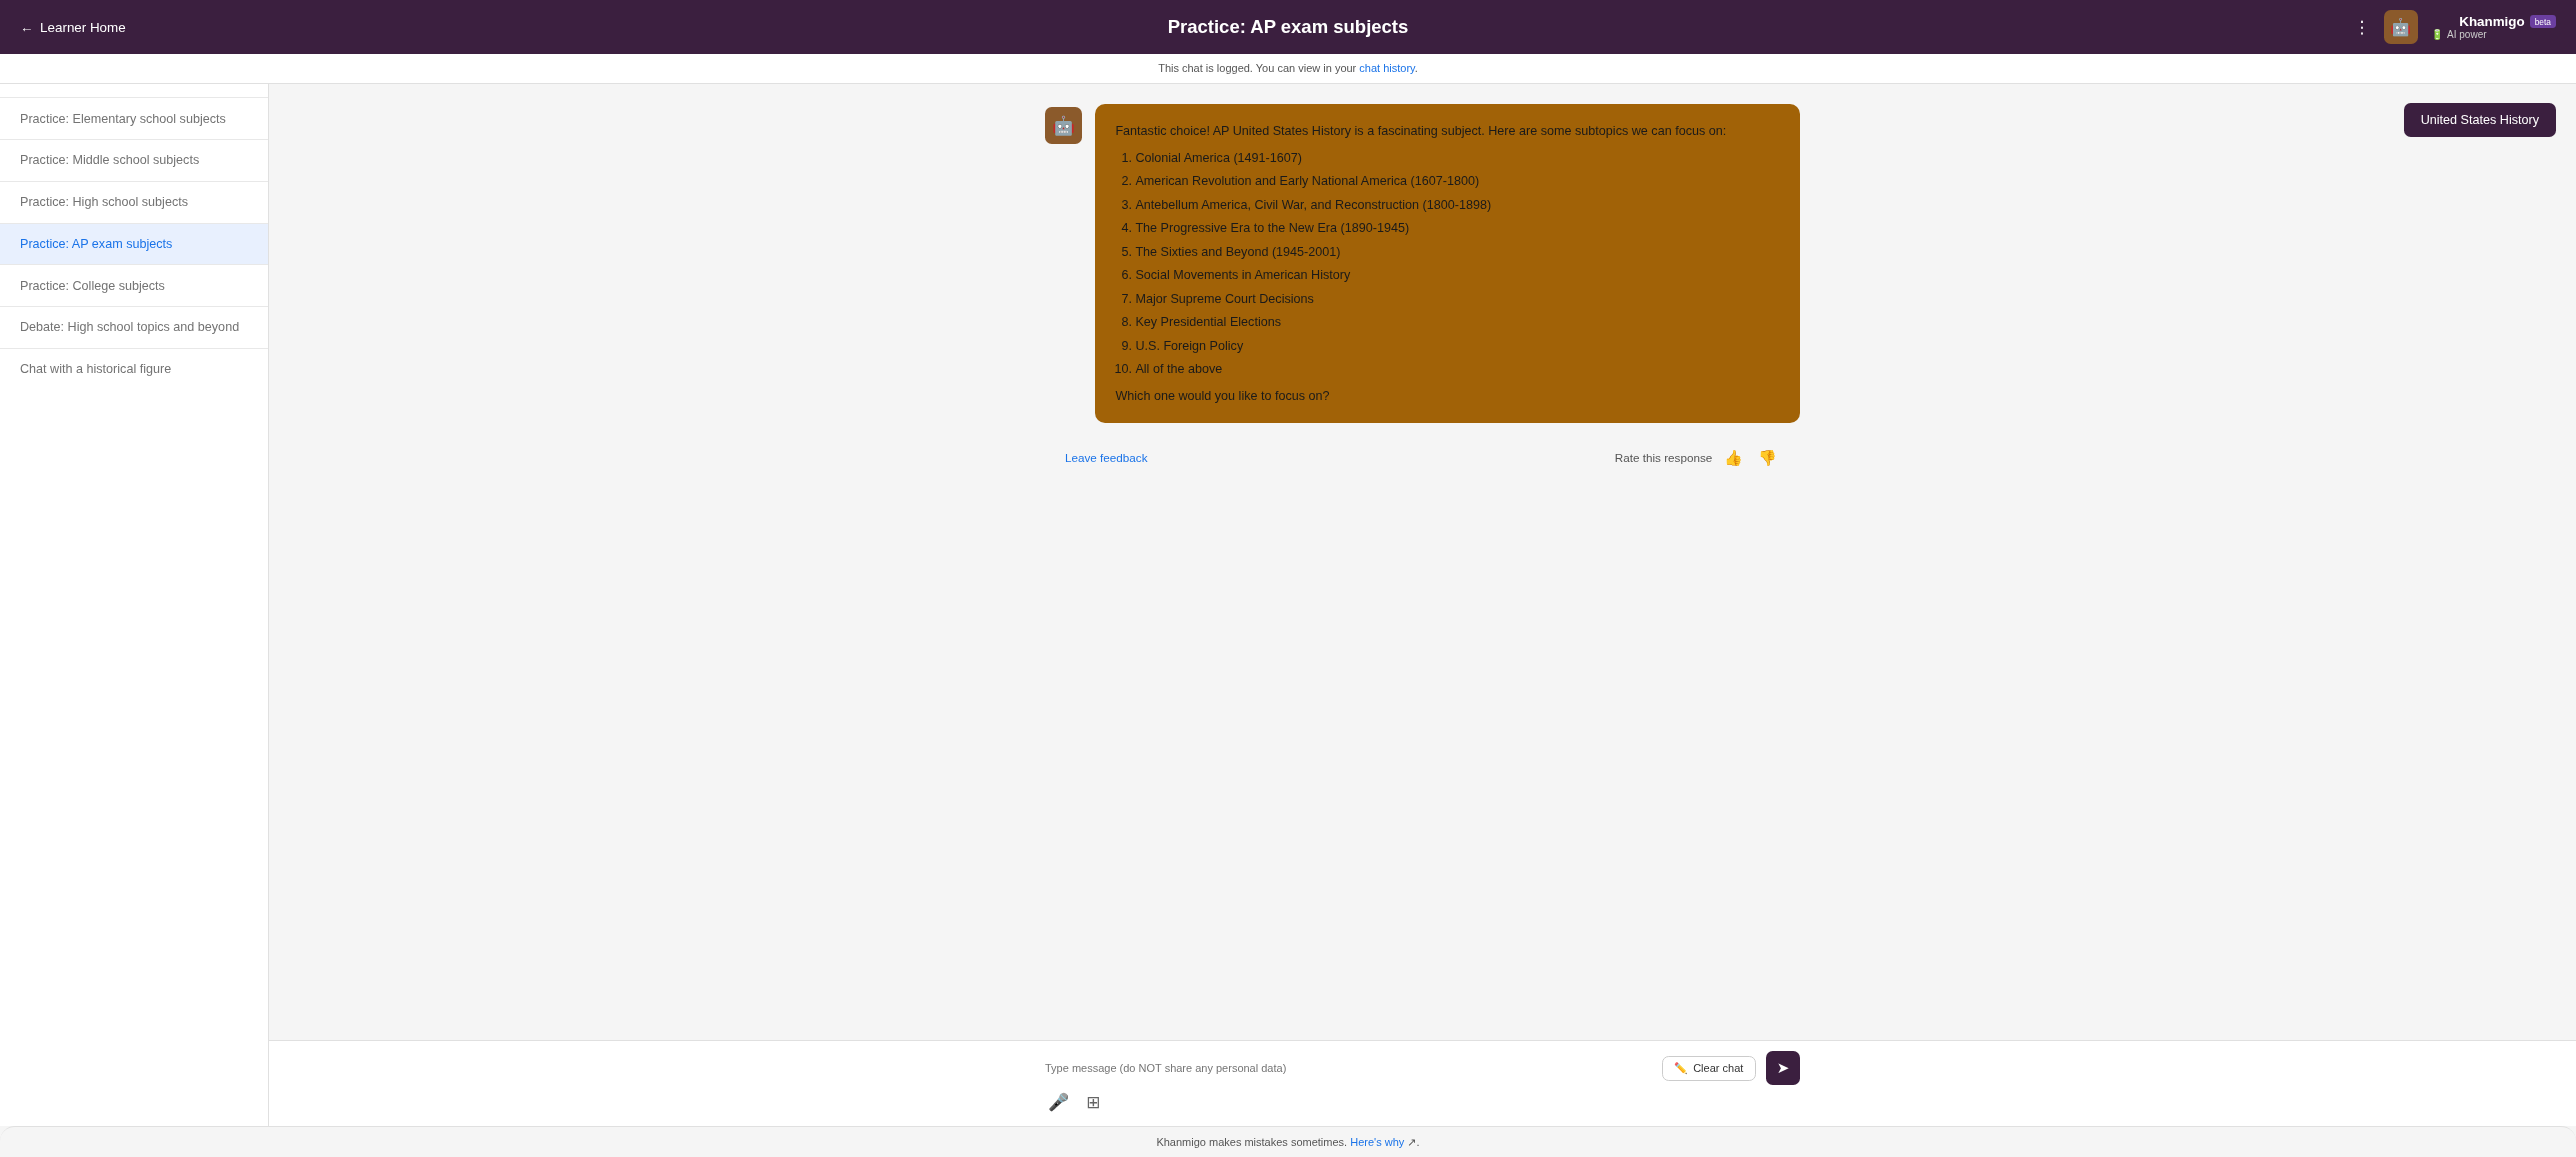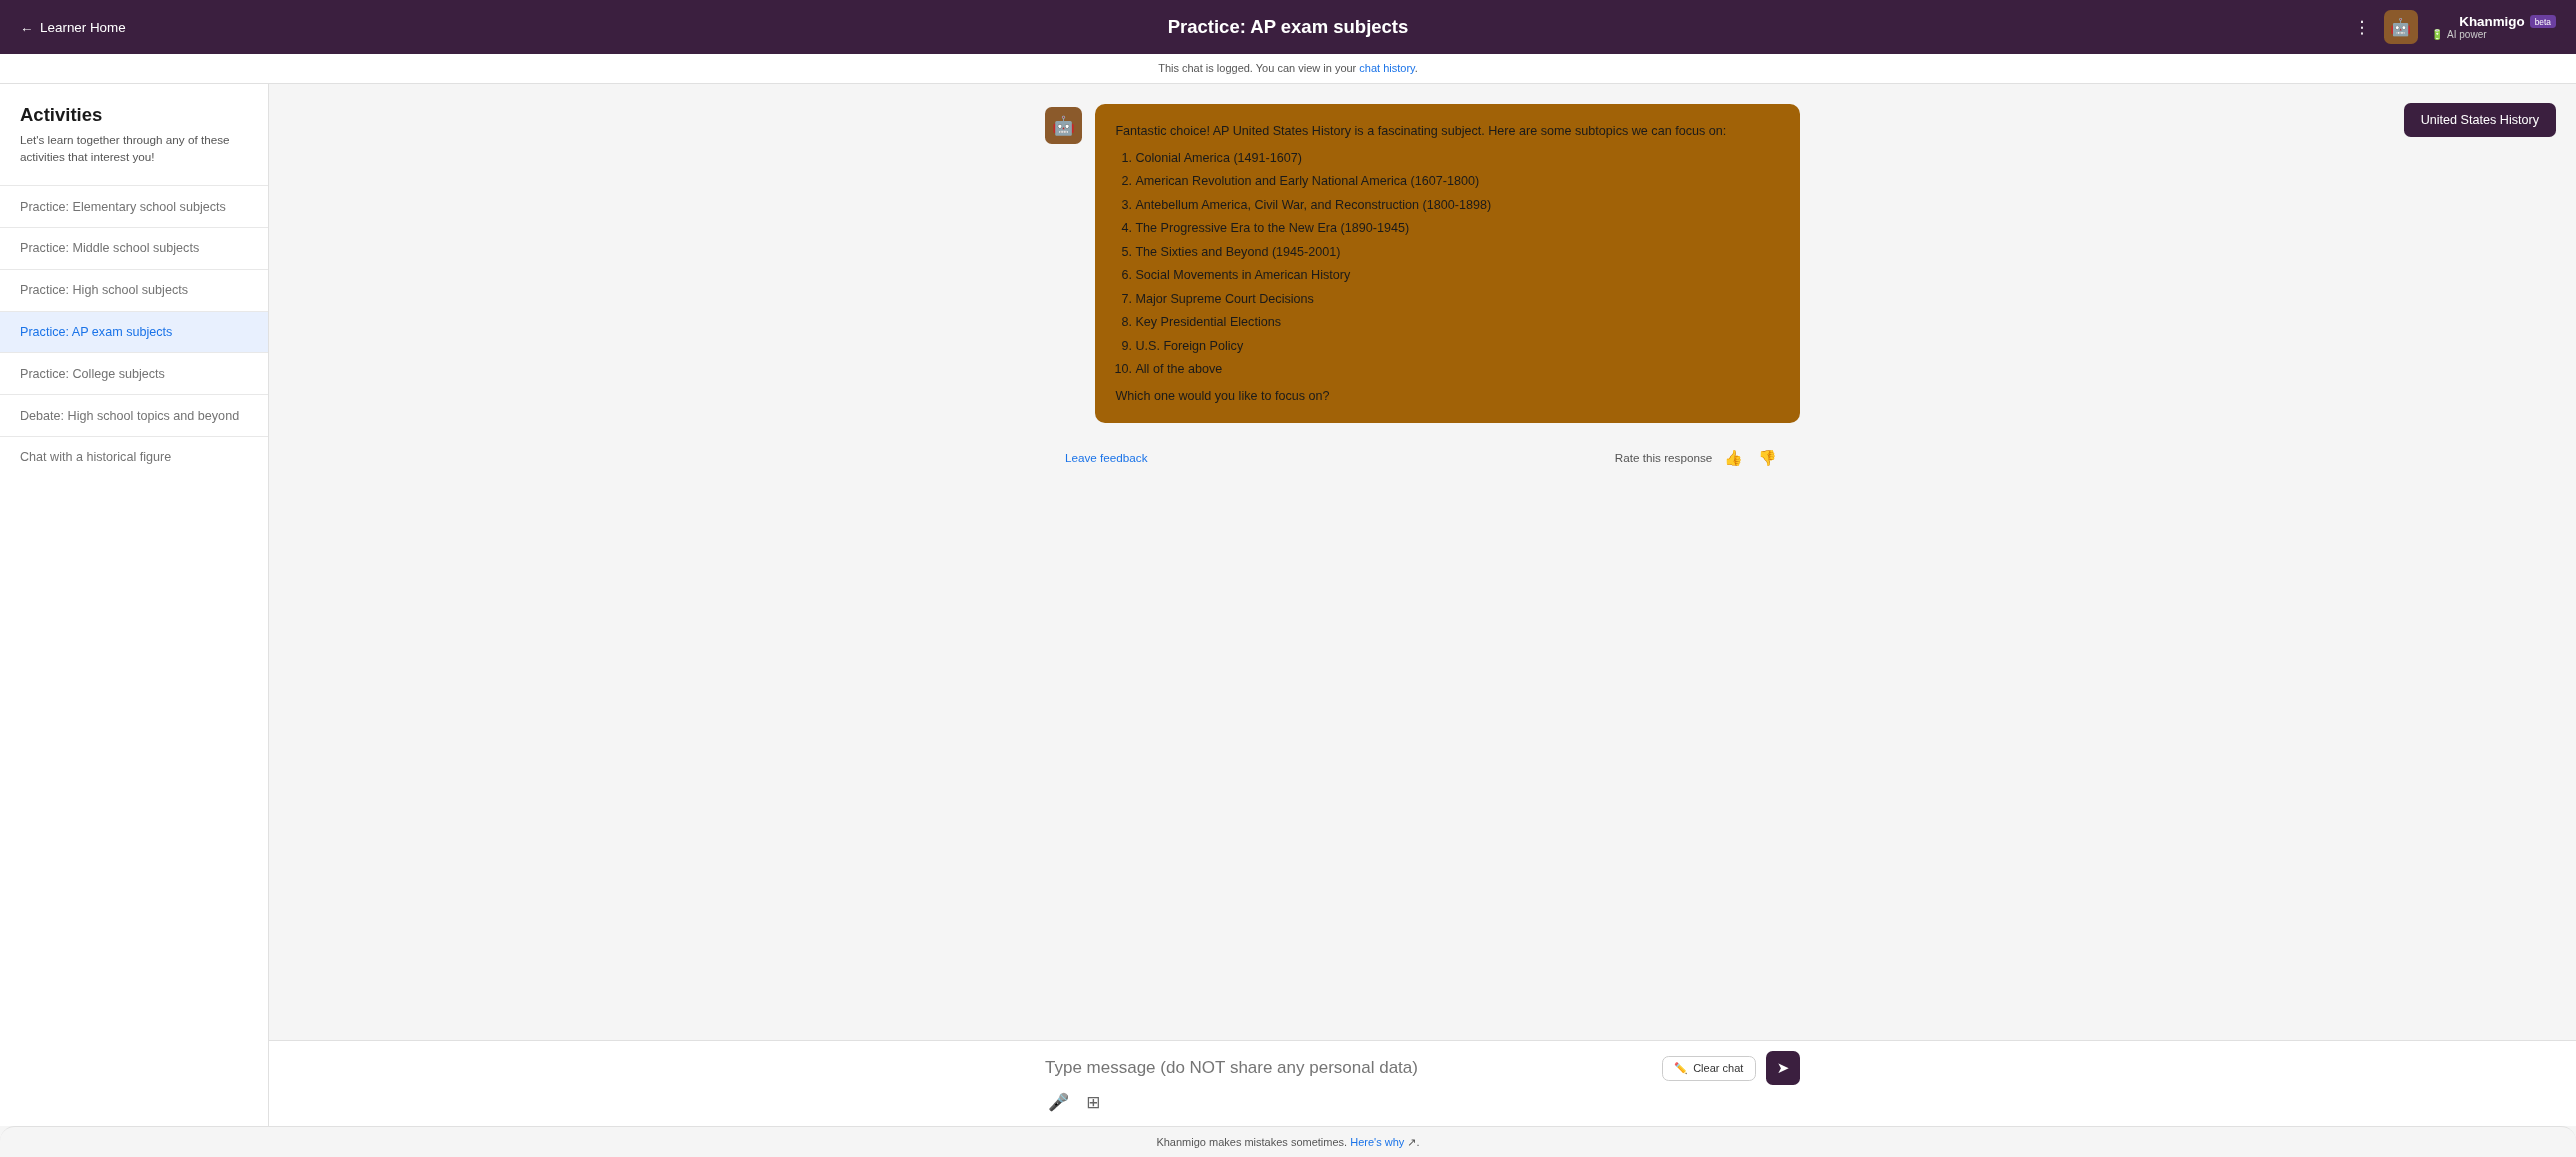--- a/index.html
+++ b/index.html
@@ -263,21 +263,21 @@
     .input-row {
       display: flex;
       align-items: center;
       max-width: 755px;
       margin: 0 auto;
     }
     .message-input {
       flex: 1;
       border: none;
       outline: none;
-      font-size: 17px;
+      font-size: 11px;
       color: #888;
       background: transparent;
       padding: 6.7px 0;
     }
     .input-icons {
       display: flex;
       align-items: center;
       gap: 10px;
     }
     .input-icon-btn {
@@ -371,24 +371,20 @@
   </div>
 </header>
 
 <div class="chat-notice">
   <span>This chat is logged. You can view in your </span><a href="#">chat history</a><span>.</span>
 </div>
 
 <div class="main-layout">
 
   <aside class="sidebar">
-    <div class="sidebar-header">
-      <div class="sidebar-title">Activities</div>
-      <div class="sidebar-subtitle">Let's learn together through any of these activities that interest you!</div>
-    </div>
     <ul class="sidebar-list">
       <li class="sidebar-item">Practice: Elementary school subjects</li>
       <li class="sidebar-item">Practice: Middle school subjects</li>
       <li class="sidebar-item">Practice: High school subjects</li>
       <li class="sidebar-item active">Practice: AP exam subjects</li>
       <li class="sidebar-item">Practice: College subjects</li>
       <li class="sidebar-item">Debate: High school topics and beyond</li>
       <li class="sidebar-item">Chat with a historical figure</li>
     </ul>
   </aside>

